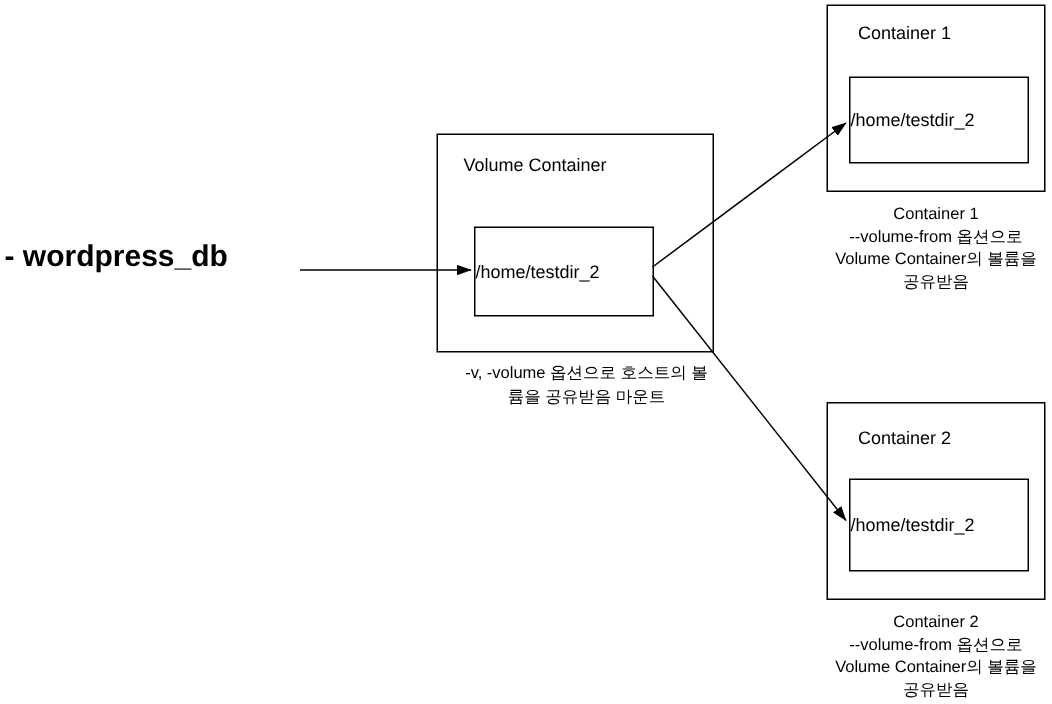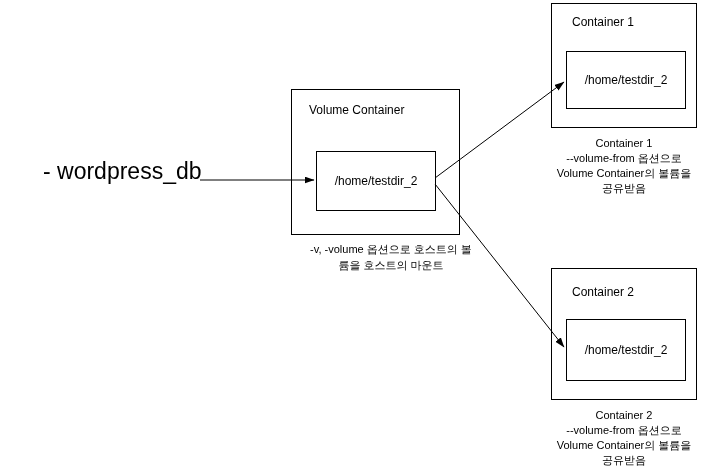--- a/index.html
+++ b/index.html
@@ -17,55 +17,54 @@
   }
   .host-label {
     position: absolute;
     left: 3px;
     top: 157px;
     font-size: 18px;
     line-height: 22px;
     white-space: nowrap;
   }
   .host-label .volume-entry {
-    font-size: 23px;
-    font-weight: normal;
-    margin-left: 40px;
+    font-size: 20px;
+    font-weight: bold;
     margin-top: 3px;
   }
   .box {
     position: absolute;
     border: 1px solid #000000;
     background: #ffffff;
   }
   .box-title {
     position: absolute;
     font-size: 12px;
     white-space: nowrap;
   }
   .inner-box {
     position: absolute;
     border: 1px solid #000000;
     background: #ffffff;
     display: flex;
     align-items: center;
-    justify-content: center;
+    justify-content: flex-start;
     font-size: 12px;
     white-space: nowrap;
   }
   .caption {
     position: absolute;
     text-align: center;
     font-size: 11px;
   }
   .caption-vc { left: 296px; top: 241px; width: 190px; line-height: 16px; }
   .caption-c1 { left: 544px; top: 136px; width: 160px; line-height: 15px; }
   .caption-c2 { left: 544px; top: 408px; width: 160px; line-height: 15px; }
 
-  #volume-container-box { left: 291px; top: 89px;  width: 169px; height: 146px; }
+  #volume-container-box { left: 291px; top: 89px;  width: 185px; height: 146px; }
   #volume-container-box .box-title { left: 17px; top: 13px; }
   #volume-container-box .inner-box { left: 24px; top: 61px; width: 120px; height: 60px; }
 
   #container1-box { left: 551px; top: 3px;   width: 146px; height: 125px; }
   #container1-box .box-title { left: 20px; top: 11px; }
   #container1-box .inner-box { left: 14px; top: 47px; width: 120px; height: 58px; }
 
   #container2-box { left: 551px; top: 268px; width: 146px; height: 132px; }
   #container2-box .box-title { left: 20px; top: 16px; }
   #container2-box .inner-box { left: 14px; top: 50px; width: 120px; height: 62px; }
@@ -88,21 +87,21 @@
   </div>
 
   <div class="box" id="volume-container-box">
     <div class="box-title">Volume Container</div>
     <div class="inner-box">
       <span>/home/testdir_2</span>
     </div>
   </div>
   <div class="caption caption-vc">
     <div>-v, -volume 옵션으로 호스트의 볼</div>
-    <div>륨을 호스트의 마운트</div>
+    <div>륨을 공유받음 마운트</div>
   </div>
 
   <div class="box" id="container1-box">
     <div class="box-title">Container 1</div>
     <div class="inner-box">
       <span>/home/testdir_2</span>
     </div>
   </div>
   <div class="caption caption-c1">
     <div>Container 1</div>

